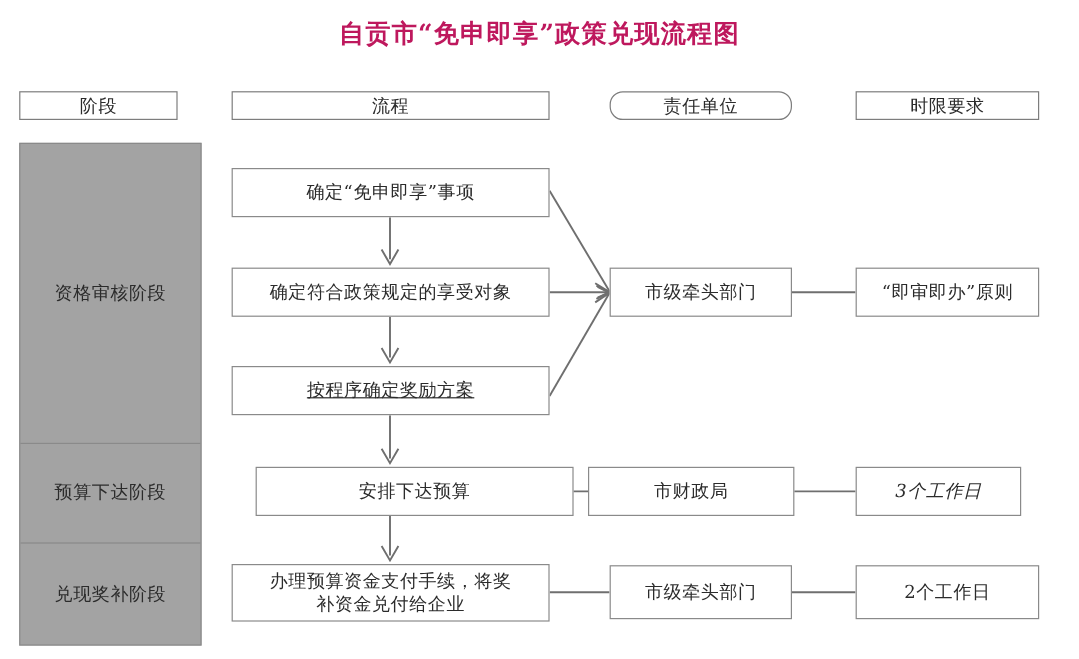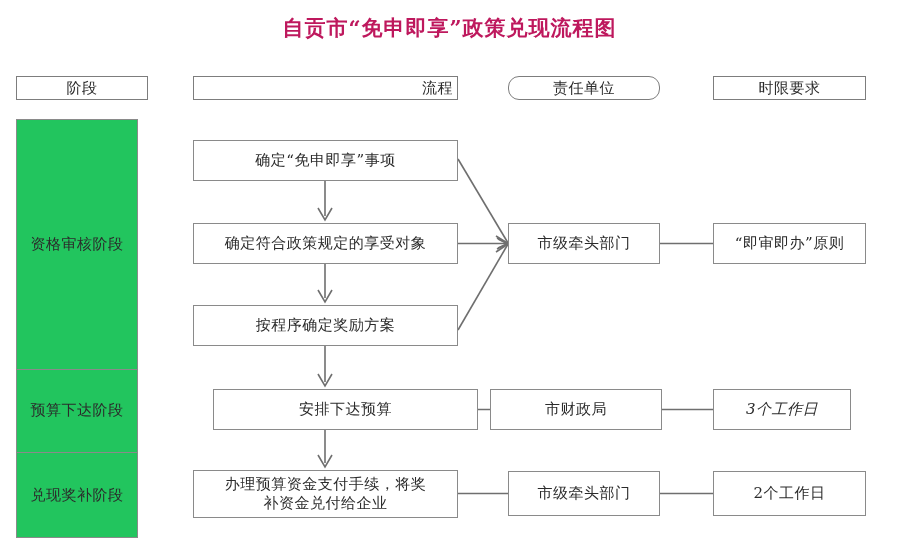--- a/index.html
+++ b/index.html
@@ -56,24 +56,24 @@
   .header-box {
     font-size: 15px;
     border-color: #7d7d7d;
     height: 24px;
   }
 
   .stage-col {
     position: absolute;
     box-sizing: border-box;
     border: 1.5px solid #8a8a8a;
-    background: #22c55e;
+    background: #a3a3a3;
     left: 16px;
     top: 119px;
-    width: 122px;
+    width: 152px;
     height: 419px;
   }
   .stage-cell {
     position: absolute;
     left: 0;
     width: 100%;
     box-sizing: border-box;
     display: flex;
     align-items: center;
     justify-content: center;
@@ -107,21 +107,21 @@
 </head>
 <body>
 
 <div class="chart-root">
 
   <div class="title">自贡市“免申即享”政策兑现流程图</div>
 
   <div class="box header-box" style="left:16px; top:76px; width:132px;">
     <span>阶段</span>
   </div>
-  <div class="box header-box" style="left:193px; top:76px; width:265px;justify-content:flex-end;">
+  <div class="box header-box" style="left:193px; top:76px; width:265px;">
     <span>流程</span>
   </div>
   <div class="box header-box" style="left:508px; top:76px; width:152px;border-radius:11px;">
     <span>责任单位</span>
   </div>
   <div class="box header-box" style="left:713px; top:76px; width:153px;">
     <span>时限要求</span>
   </div>
 
   <div class="stage-col">
@@ -178,21 +178,21 @@
     <line x1="458" y1="493.5" x2="508" y2="493.5"></line>
     <line x1="660" y1="493.5" x2="713" y2="493.5"></line>
   </svg>
 
   <div class="box" style="left:193px; top:140px; width:265px; height:41px;">
     <span>确定“免申即享”事项</span>
   </div>
   <div class="box" style="left:193px; top:223px; width:265px; height:41px;">
     <span>确定符合政策规定的享受对象</span>
   </div>
-  <div class="box" style="left:193px; top:305px; width:265px; height:41px;">
+  <div class="box" style="left:193px; top:305px; width:265px; height:41px;text-decoration:underline;">
     <span>按程序确定奖励方案</span>
   </div>
   <div class="box" style="left:193px; top:389px; width:265px; height:41px;margin-left:20px;">
     <span>安排下达预算</span>
   </div>
   <div class="box" style="left:193px; top:470px; width:265px; height:48px; flex-direction:column; line-height:1.25;">
     <span>办理预算资金支付手续，将奖</span>
     <span>补资金兑付给企业</span>
   </div>
 

